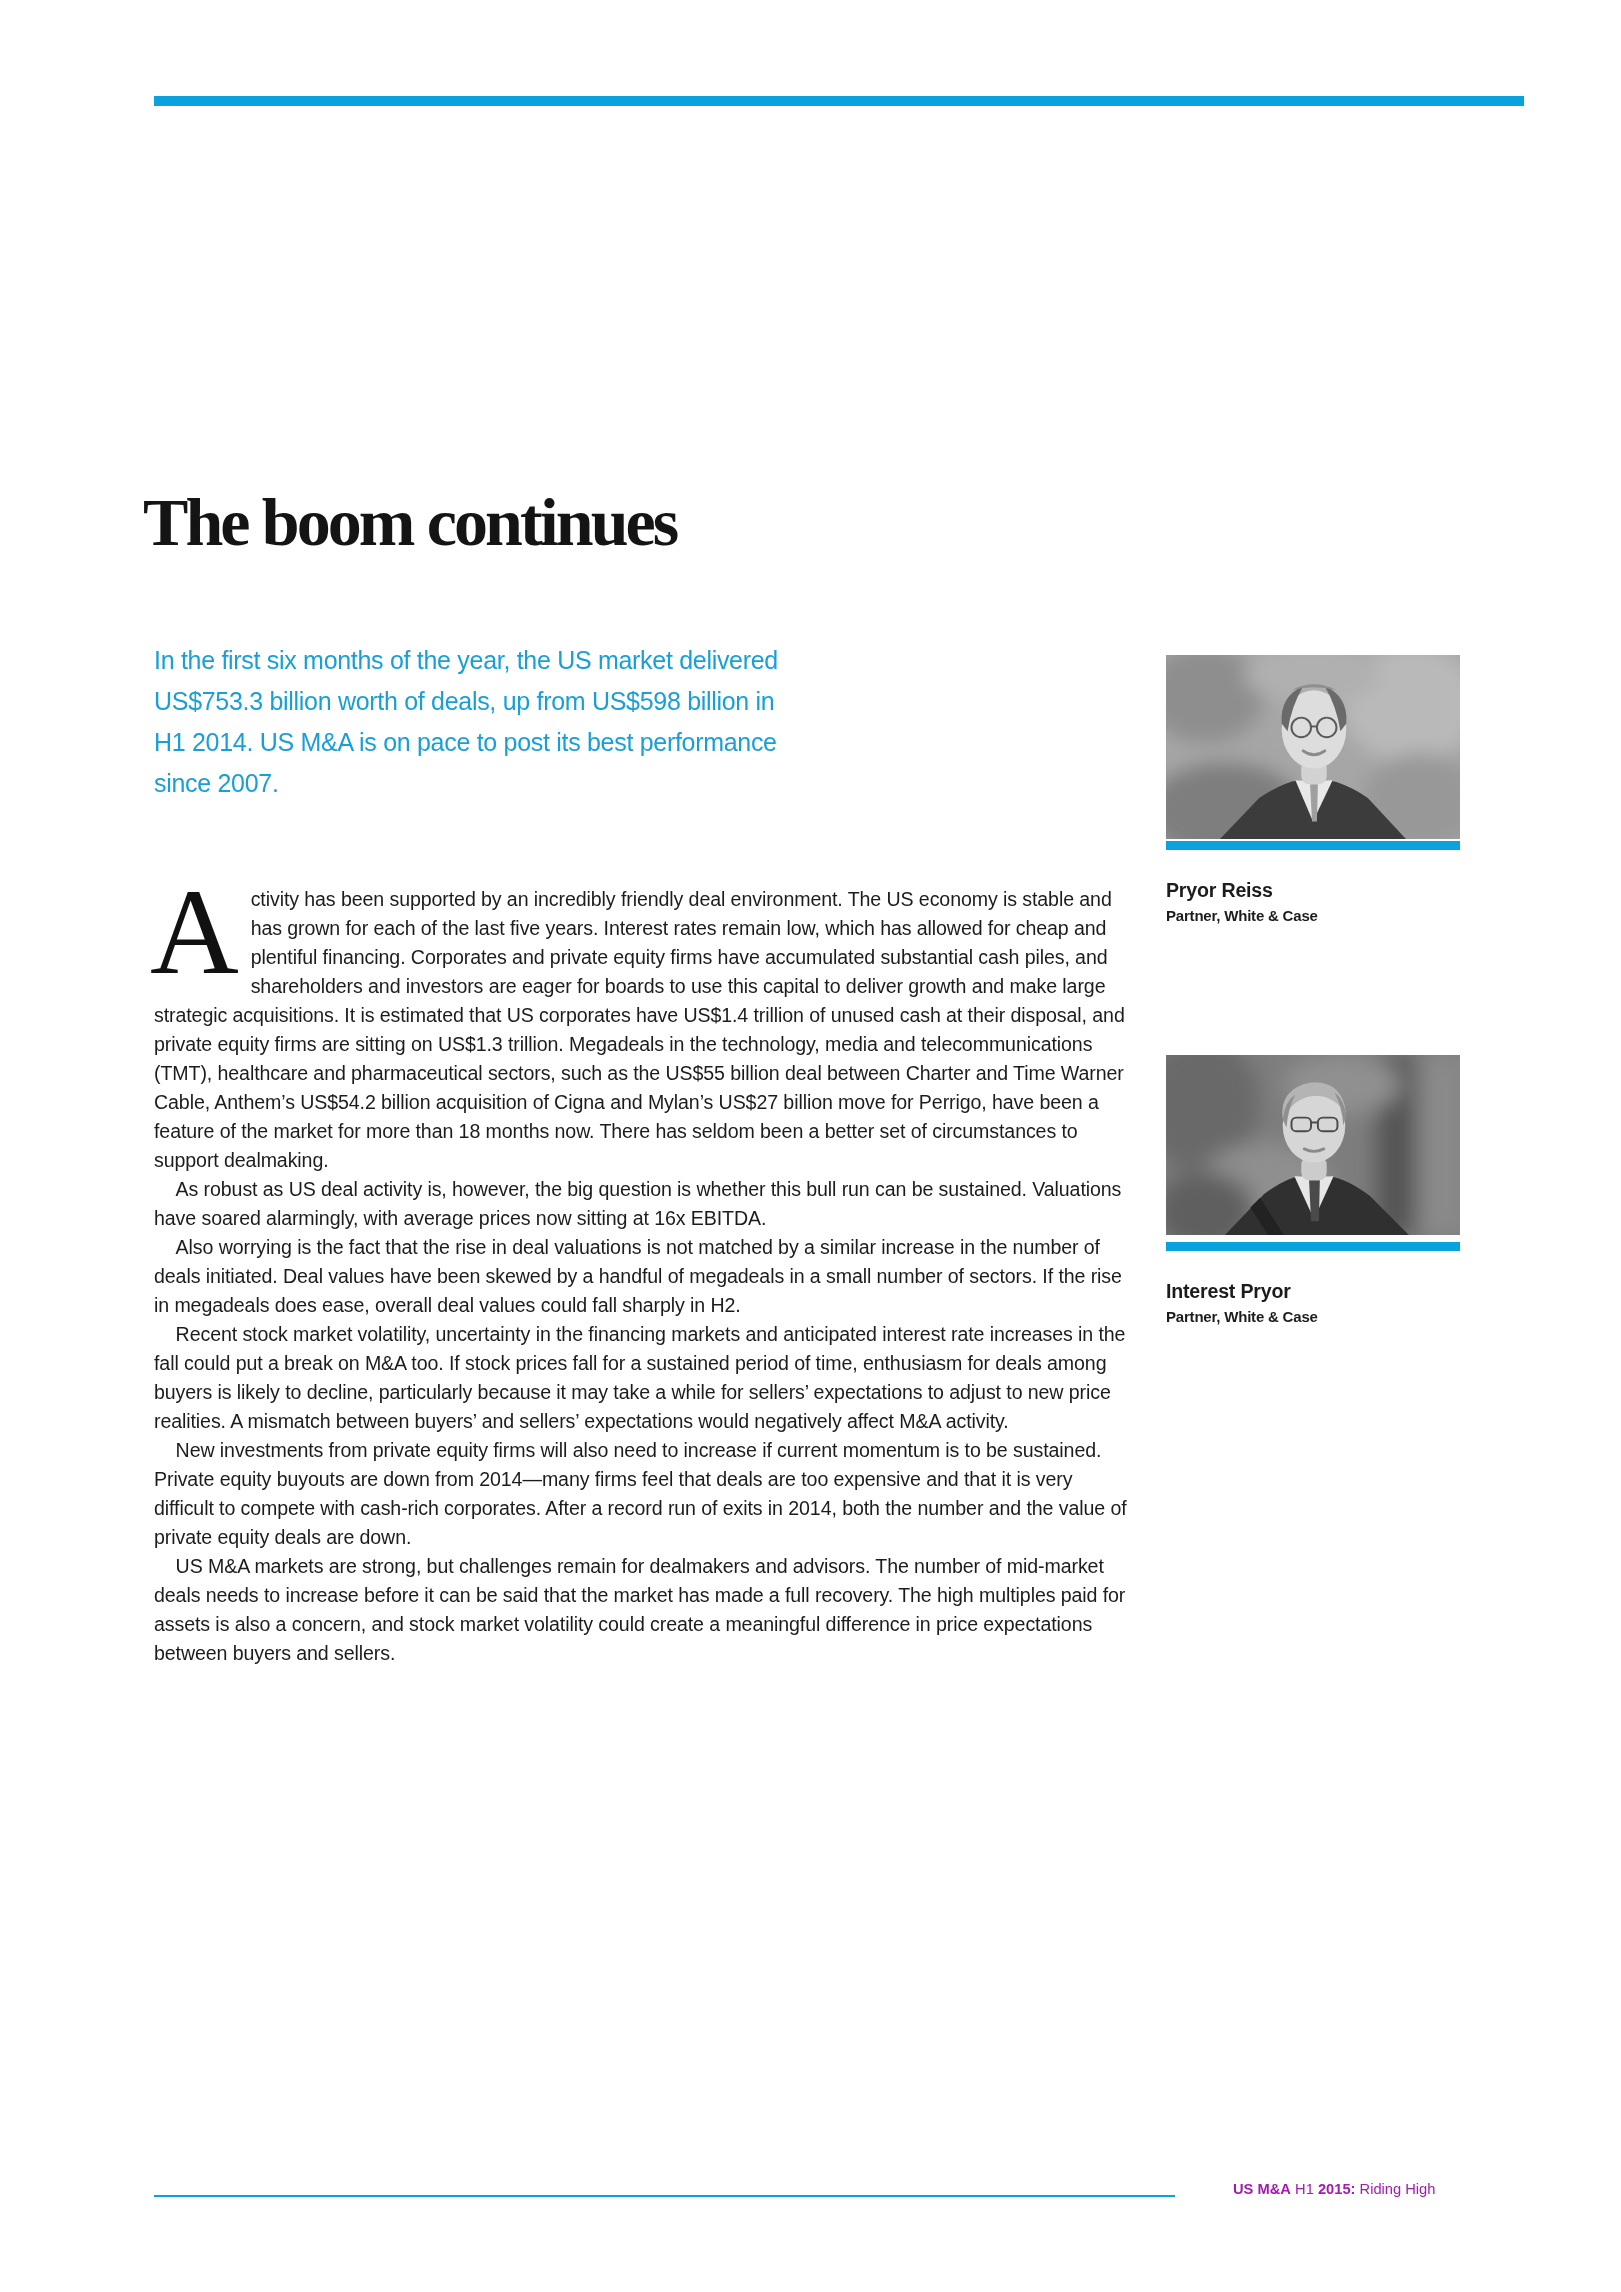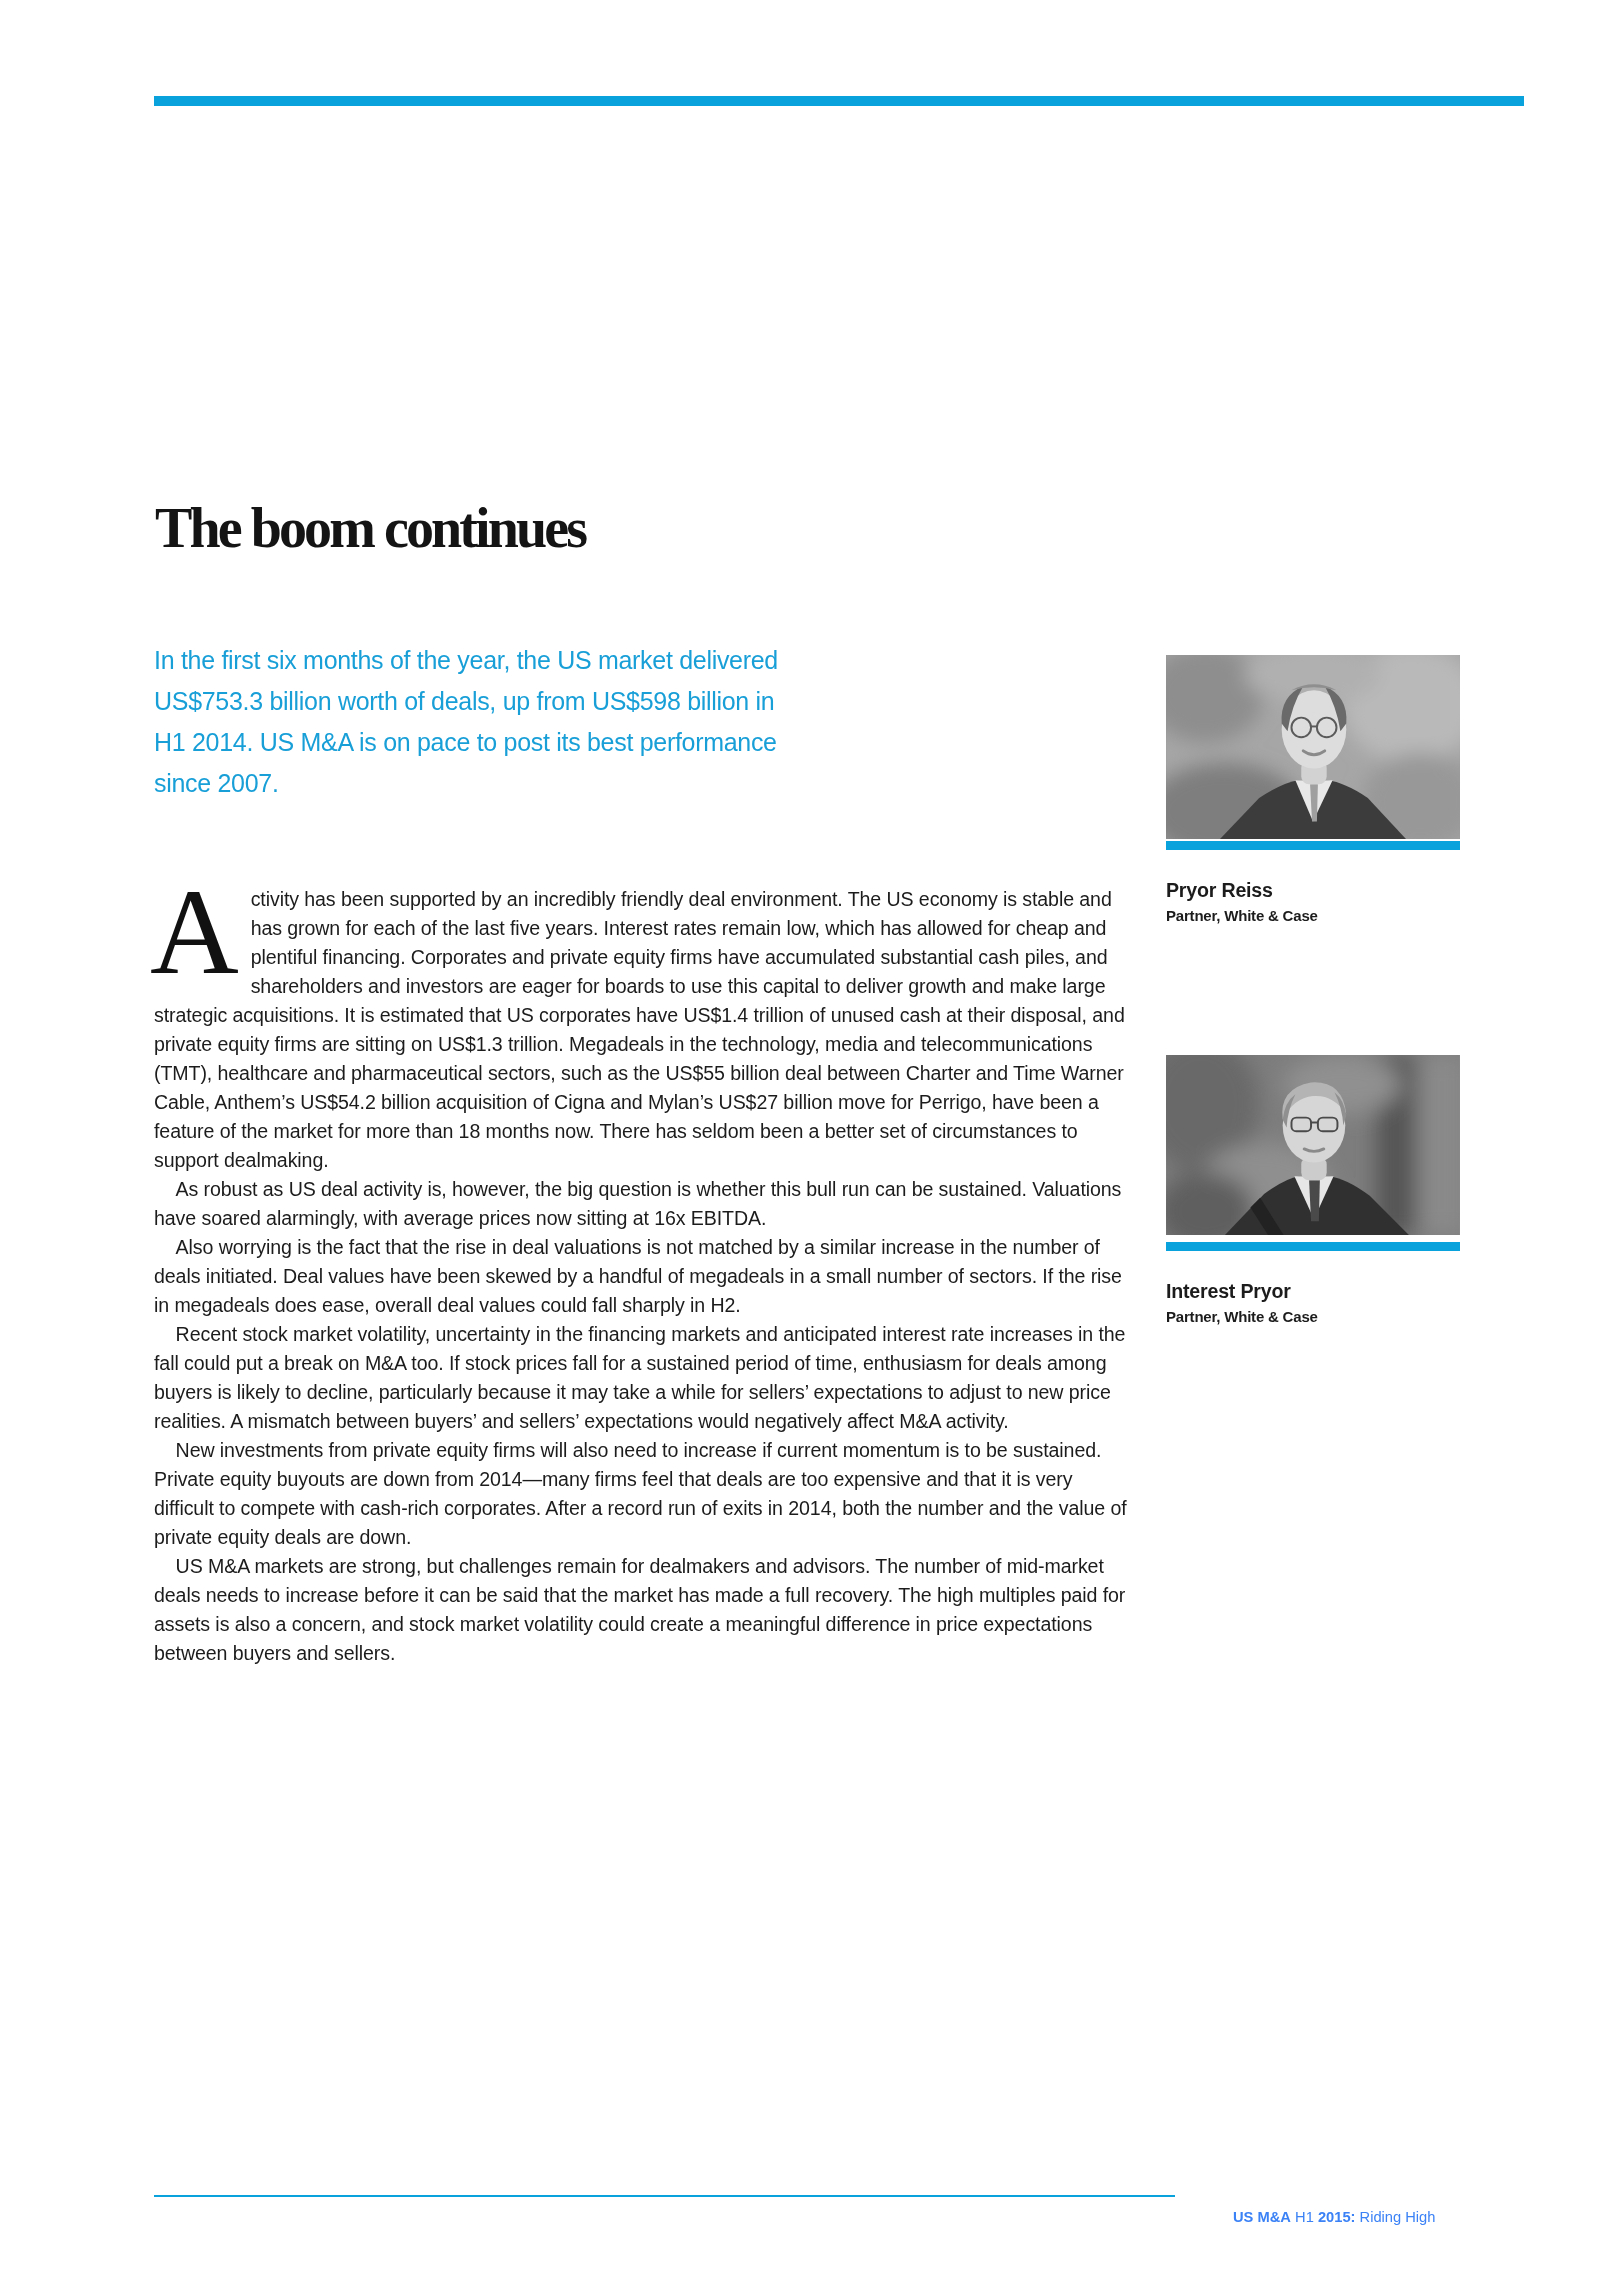--- a/index.html
+++ b/index.html
@@ -10,22 +10,22 @@
     font-family:"Liberation Sans",sans-serif;
     overflow:hidden;
   }
   .top-bar{
     position:absolute;left:154px;top:96px;width:1370px;height:9.8px;
     background:#0aa2dc;
   }
   .title{
     position:absolute;left:143px;top:488px;width:1078px;
     font-family:"Liberation Serif",serif;
-    font-weight:700;font-size:56px;line-height:1;letter-spacing:-2.9px;
-    color:#141414;margin:12px;
+    font-weight:700;font-size:68px;line-height:1;letter-spacing:-2.9px;
+    color:#141414;margin:0;
   }
   .intro{
     position:absolute;left:154px;top:640px;width:990px;
     font-size:25px;line-height:41px;letter-spacing:-0.3px;
     color:#189fd8;white-space:pre-line;margin:0;
   }
   .article{
     position:absolute;left:154px;top:885px;width:980px;
     font-size:19.6px;line-height:29px;letter-spacing:-0.1px;
     color:#1c1c1c;
@@ -50,21 +50,21 @@
   .caption-role{
     position:absolute;left:0;width:294px;
     font-size:15px;font-weight:700;color:#1c1c1c;letter-spacing:-0.2px;
   }
   .footer-rule{
     position:absolute;left:154px;top:2195px;width:1021px;height:2px;
     background:#0aa2dc;
   }
   .footer-text{
     position:absolute;left:1233px;top:2181px;width:353px;
-    font-size:14.7px;color:#3b82f6;letter-spacing:0;margin-top:28px;
+    font-size:14.7px;color:#a21caf;letter-spacing:0;
   }
   .footer-text .b{font-weight:700;}
 </style>
 </head>
 <body>
 
 <div class="page">
 
   <div class="top-bar"></div>
 

